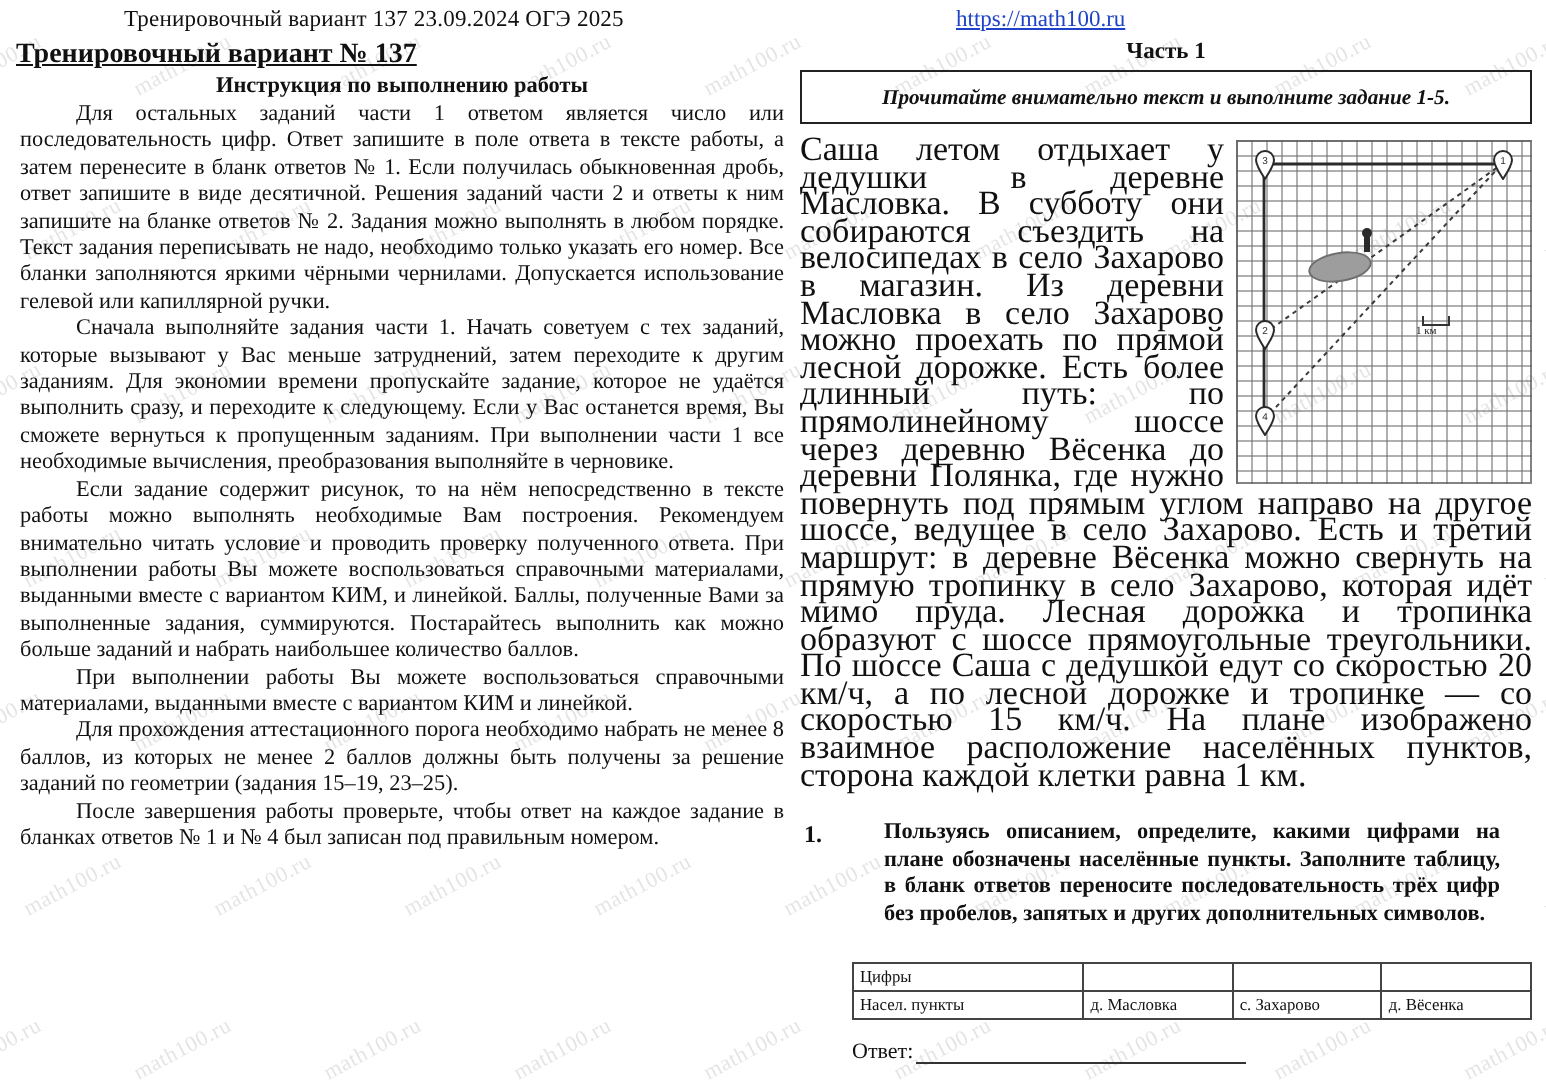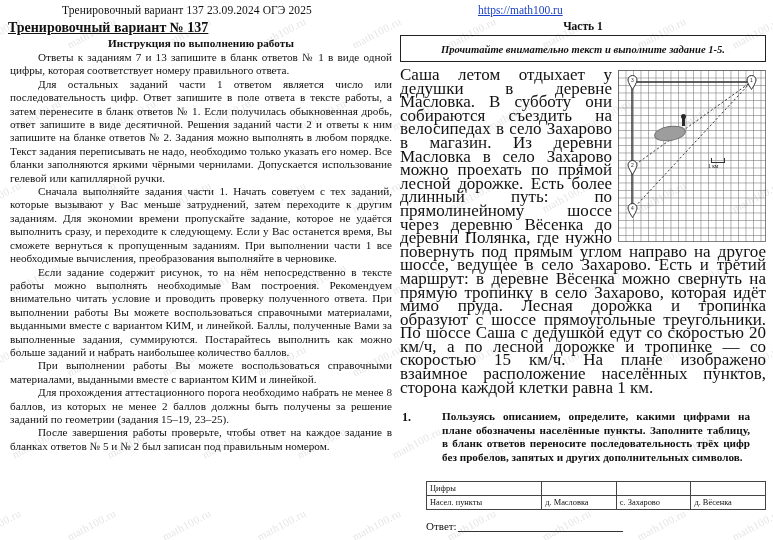--- a/index.html
+++ b/index.html
@@ -262,27 +262,26 @@
 
   <div class="toprow">
     <div class="topleft">Тренировочный вариант 137   23.09.2024   ОГЭ 2025</div>
     <a class="toplink" href="#">https://math100.ru</a>
   </div>
 
   <div id="leftcol">
     <div class="ttl2">Тренировочный вариант № 137</div>
     <div class="ttl3">Инструкция по выполнению работы</div>
 
-    <p class="para">Ответы к заданиям 7 и 13 запишите в бланк ответов № 1 в виде одной цифры, которая соответствует номеру правильного ответа.</p>
     <p class="para">Для остальных заданий части 1 ответом является число или последовательность цифр. Ответ запишите в поле ответа в тексте работы, а затем перенесите в бланк ответов № 1. Если получилась обыкновенная дробь, ответ запишите в виде десятичной. Решения заданий части 2 и ответы к ним запишите на бланке ответов № 2. Задания можно выполнять в любом порядке. Текст задания переписывать не надо, необходимо только указать его номер. Все бланки заполняются яркими чёрными чернилами. Допускается использование гелевой или капиллярной ручки.</p>
     <p class="para">Сначала выполняйте задания части 1. Начать советуем с тех заданий, которые вызывают у Вас меньше затруднений, затем переходите к другим заданиям. Для экономии времени пропускайте задание, которое не удаётся выполнить сразу, и переходите к следующему. Если у Вас останется время, Вы сможете вернуться к пропущенным заданиям. При выполнении части 1 все необходимые вычисления, преобразования выполняйте в черновике.</p>
     <p class="para">Если задание содержит рисунок, то на нём непосредственно в тексте работы можно выполнять необходимые Вам построения. Рекомендуем внимательно читать условие и проводить проверку полученного ответа. При выполнении работы Вы можете воспользоваться справочными материалами, выданными вместе с вариантом КИМ, и линейкой. Баллы, полученные Вами за выполненные задания, суммируются. Постарайтесь выполнить как можно больше заданий и набрать наибольшее количество баллов.</p>
     <p class="para">При выполнении работы Вы можете воспользоваться справочными материалами, выданными вместе с вариантом КИМ и линейкой.</p>
     <p class="para">Для прохождения аттестационного порога необходимо набрать не менее 8 баллов, из которых не менее 2 баллов должны быть получены за решение заданий по геометрии (задания 15–19, 23–25).</p>
-    <p class="para">После завершения работы проверьте, чтобы ответ на каждое задание в бланках ответов № 5 и № 2 был записан под правильным номером.</p>
+    <p class="para">После завершения работы проверьте, чтобы ответ на каждое задание в бланках ответов № 1 и № 4 был записан под правильным номером.</p>
 
   </div>
 
   <div id="rightcol">
 
     <div class="part-title">Часть 1</div>
 
     <div class="instr-box">
       <span class="it">Прочитайте внимательно текст и выполните задание 1-5.</span>
     </div>

